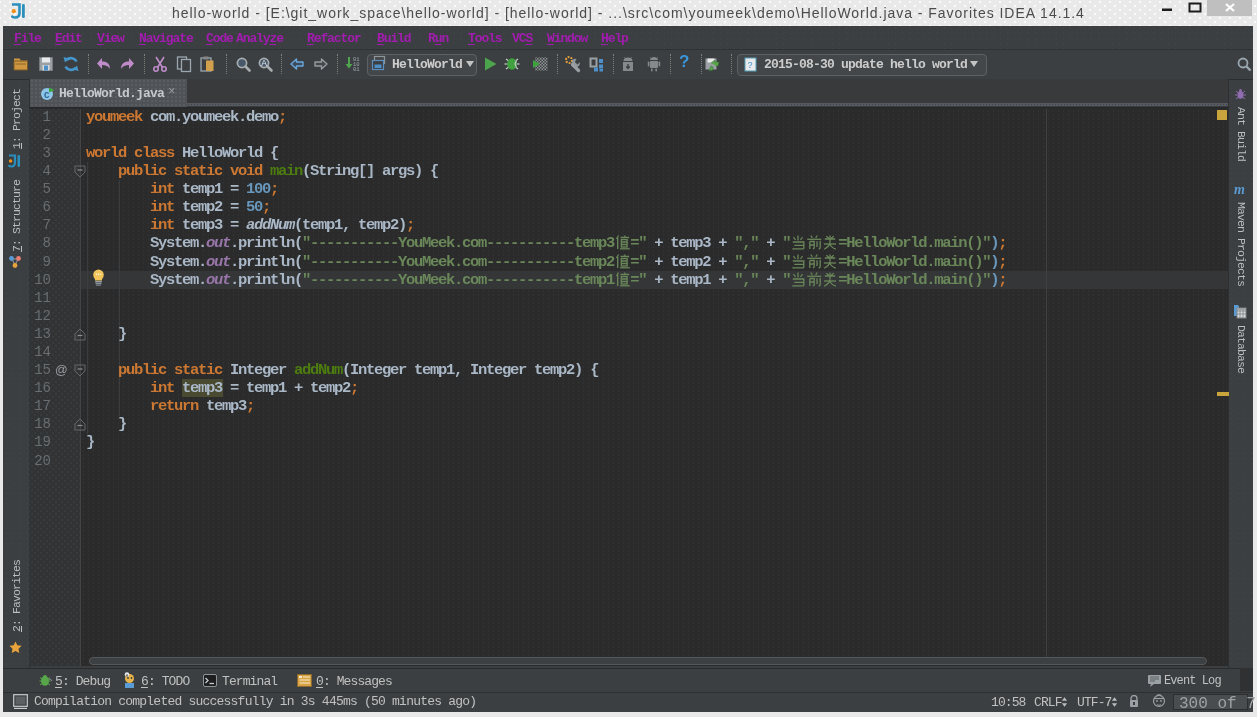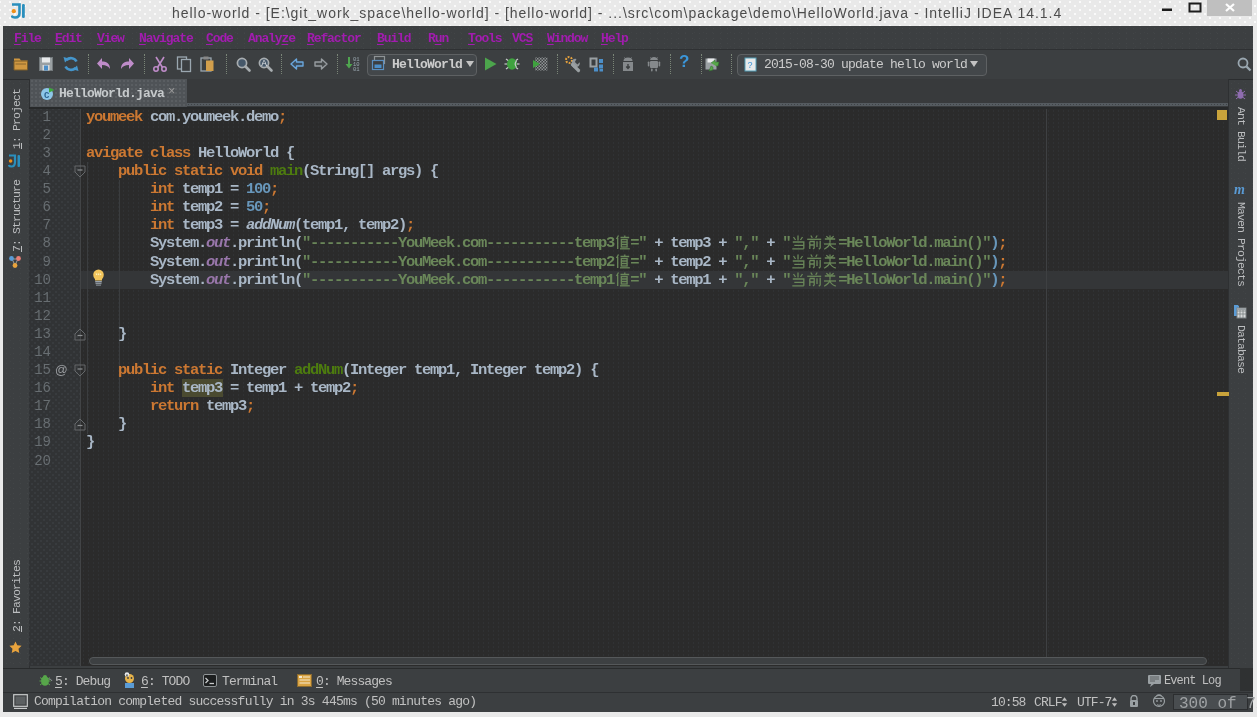--- a/index.html
+++ b/index.html
@@ -47,42 +47,42 @@
 .cjk{display:inline-block;width:16px;height:15px;vertical-align:-3px;}
 .cjk svg{display:block;}
 .vl{position:absolute;transform-origin:0 0;font-size:11.5px;letter-spacing:-0.9px;color:#bcbec0;white-space:pre;line-height:13px;}
 .vl-l{transform:rotate(-90deg);}
 .vl-r{transform:rotate(90deg);}
 .tico{position:absolute;width:18px;height:18px;top:55px;}
 </style>
 </head>
 <body>
 <div class="abs" id="titlebar"></div>
-<div class="abs" id="title-text">hello-world - [E:\git_work_space\hello-world] - [hello-world] - ...\src\com\package\demo\HelloWorld.java - IntelliJ IDEA 14.1.4</div>
+<div class="abs" id="title-text">hello-world - [E:\git_work_space\hello-world] - [hello-world] - ...\src\com\youmeek\demo\HelloWorld.java - Favorites IDEA 14.1.4</div>
 
 <div class="abs" id="btn-close"></div>
 <svg class="abs" style="left:1158px;top:0;width:99px;height:16px" viewBox="0 0 99 16">
   <rect x="4" y="8.5" width="10" height="2.5" fill="#1c1c1c"></rect>
   <rect x="31.5" y="3.5" width="11" height="8" fill="none" stroke="#1c1c1c" stroke-width="2"></rect>
   <path d="M68 4 L76 11 M76 4 L68 11" stroke="#fdfdfd" stroke-width="2.3" fill="none"></path>
 </svg>
 
 <svg class="abs" style="left:11px;top:3px;width:15px;height:16px" viewBox="0 0 15 16">
   <path d="M1 1.5 H8.5 V10 Q8.5 14.5 4 14.5 Q1 14.5 0.5 12.5" fill="none" stroke="#2a8fbd" stroke-width="2.6"></path>
   <rect x="11" y="1" width="2.8" height="14" rx="1.2" fill="#2a8fbd"></rect>
   <circle cx="2.8" cy="8.2" r="2.1" fill="#f09017"></circle>
 </svg>
 <div class="abs" id="frame"></div>
 
 <div class="abs menu-item" style="left:14px"><u>F</u>ile</div>
 <div class="abs menu-item" style="left:55px"><u>E</u>dit</div>
 <div class="abs menu-item" style="left:97px"><u>V</u>iew</div>
 <div class="abs menu-item" style="left:139px"><u>N</u>avigate</div>
 <div class="abs menu-item" style="left:206px"><u>C</u>ode</div>
-<div class="abs menu-item" style="left:248px">Analy<u>z</u>e</div>
+<div class="abs menu-item" style="left:236px">Analy<u>z</u>e</div>
 <div class="abs menu-item" style="left:307px"><u>R</u>efactor</div>
 <div class="abs menu-item" style="left:377px"><u>B</u>uild</div>
 <div class="abs menu-item" style="left:428px">R<u>u</u>n</div>
 <div class="abs menu-item" style="left:468px"><u>T</u>ools</div>
 <div class="abs menu-item" style="left:512px">VC<u>S</u></div>
 <div class="abs menu-item" style="left:547px"><u>W</u>indow</div>
 <div class="abs menu-item" style="left:601px"><u>H</u>elp</div>
 
 <div class="abs" id="toolbar"></div>
 <svg class="tico" style="left:12px" viewBox="0 0 18 18">
@@ -233,21 +233,21 @@
     <rect x="2.5" y="3.5" width="11" height="11" fill="#9aa0a3"></rect>
     <rect x="4.5" y="3.5" width="7" height="4" fill="#e8eaeb"></rect>
     <path d="M8 8 l4-3 v2 h4 l-1 4 h-2 M10 15 l-4 1 2-5 2 1 z" fill="#57a64a" stroke="#2f6b2f" stroke-width="0.5"></path>
   </svg>
 <div class="abs tbsep" style="left:731px"></div>
 <div class="abs combo" style="left:737px;width:248px"></div>
 <svg class="abs" style="left:744px;top:57px;width:13px;height:15px" viewBox="0 0 13 15">
     <rect x="1" y="1" width="11" height="13" fill="#e8eaeb" stroke="#55a0b8"></rect>
     <text x="3.5" y="11" font-size="9" fill="#3b96d9" font-family="Liberation Sans">?</text>
   </svg>
-<div class="abs" style="left:764px;top:57px;font-size:13px;letter-spacing:-0.8px;font-weight:normal;color:#ccc;white-space:pre">2015-08-30 update hello world</div>
+<div class="abs" style="left:764px;top:57px;font-size:13px;letter-spacing:-0.8px;font-weight:bold;color:#ccc;white-space:pre">2015-08-30 update hello world</div>
 <div class="abs" style="left:970px;top:61px;width:0;height:0;border-left:4.5px solid transparent;border-right:4.5px solid transparent;border-top:6px solid #c3c3c3"></div>
 <svg class="tico" style="left:1235px" viewBox="0 0 18 18">
     <circle cx="8" cy="8" r="4.5" fill="none" stroke="#9aa7b0" stroke-width="1.8"></circle>
     <path d="M11.5 11.5 L15.5 15.5" stroke="#9aa7b0" stroke-width="2.4"></path>
   </svg>
 
 <div class="abs" id="tabstrip"></div>
 <div class="abs" style="left:28.5px;top:79px;width:1px;height:589px;background:#2e3032"></div>
 <div class="abs" style="left:1228px;top:79px;width:1px;height:589px;background:#2e3032"></div>
 <div class="abs" id="tab"></div>
@@ -324,21 +324,21 @@
 13
 14
 15
 16
 17
 18
 19
 20</div>
 <div class="abs" id="code"><span class="o">youmeek</span> com.youmeek.demo<span class="o">;</span>
 
-<span class="o">avigate class</span> HelloWorld {
+<span class="o">world class</span> HelloWorld {
     <span class="o">public static void</span> <span class="f">main</span>(String[] args) {
         <span class="o">int</span> temp1 = <span class="n">100</span><span class="o">;</span>
         <span class="o">int</span> temp2 = <span class="n">50</span><span class="o">;</span>
         <span class="o">int</span> temp3 = <span class="i">addNum</span>(temp1, temp2)<span class="o">;</span>
         System.<span class="p">out</span>.println(<span class="s">"-----------YouMeek.com-----------temp3<span class="cjk"><svg width="16" height="15" viewBox="0 0 16 15">
           <g stroke="#6a8759" stroke-width="1.3" fill="none">
             <path d="M4.5 0.5 L2.5 4 M3.7 2.8 V14"></path>
             <path d="M6.5 2.5 H15.2 M10.8 0.5 V2.5"></path>
             <rect x="7.3" y="4.6" width="5.8" height="7.4"></rect>
             <path d="M7.3 7 H13.1 M7.3 9.5 H13.1"></path>

